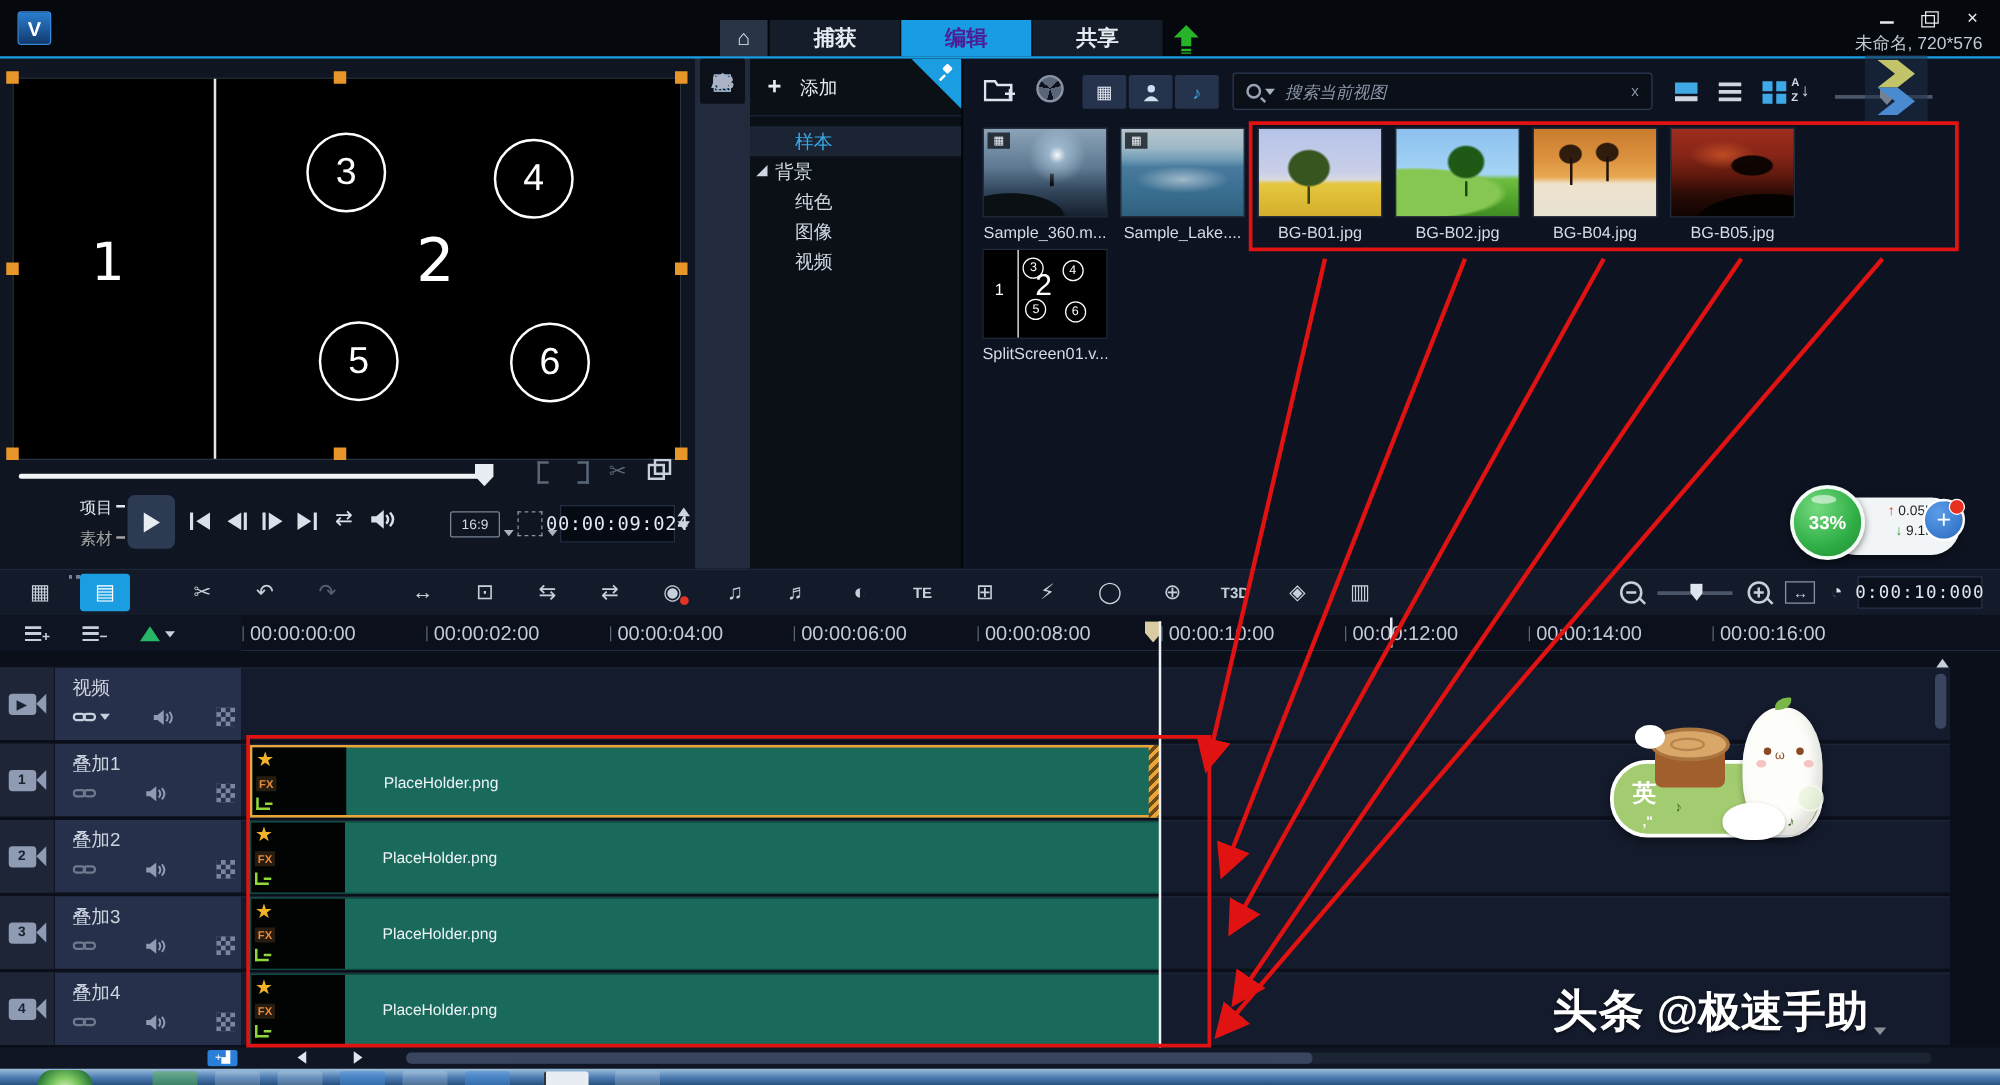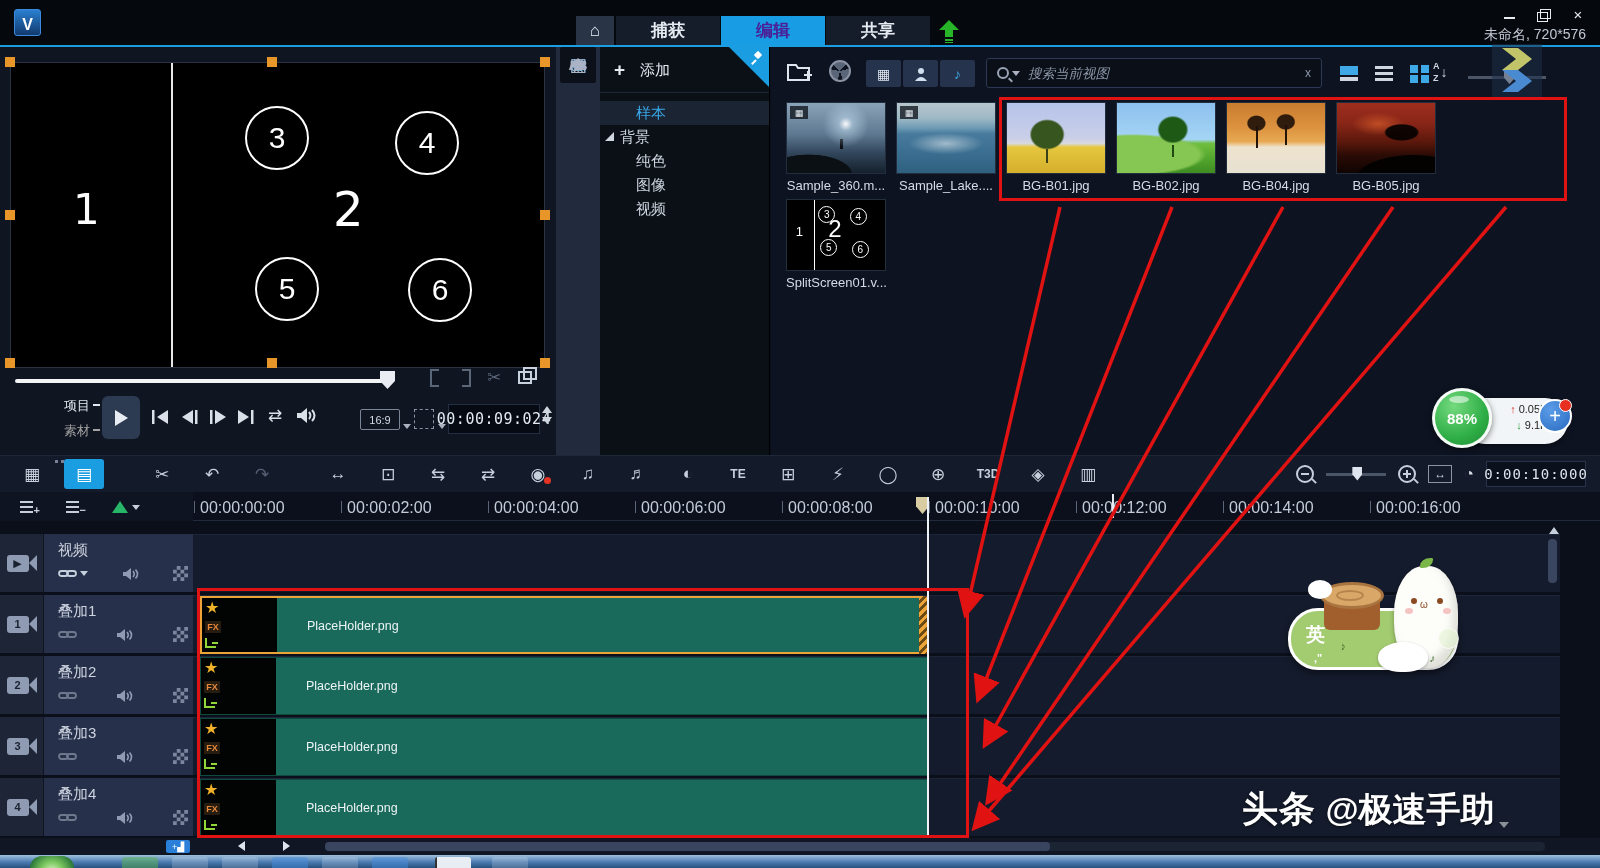--- a/index.html
+++ b/index.html
@@ -1024,21 +1024,21 @@
       <polygon points="10,4 26,4 40,15 26,26 10,26 24,15" fill="#c2c46a"></polygon>
       <polygon points="10,26 26,26 40,37 26,48 10,48 24,37" fill="#4a8ad0"></polygon>
     </svg>
   </div>
 
   <div id="net-widget">
     <div id="net-pill"></div>
     <div id="net-up"><b>↑</b><span>0.05K/s</span></div>
     <div id="net-down"><b>↓</b><span>9.1K/s</span></div>
     <div id="net-ball">
-        <span>88%</span>
+        <span>33%</span>
       </div>
     <div id="net-plus">+</div>
   </div>
 
   <div id="ime-widget">
     <div id="ime-pill"></div>
     <div id="ime-stump-body"></div>
     <div id="ime-stump-top"></div>
     <div id="ime-stump-ring"></div>
     <div id="ime-rabbit-mini"></div>

